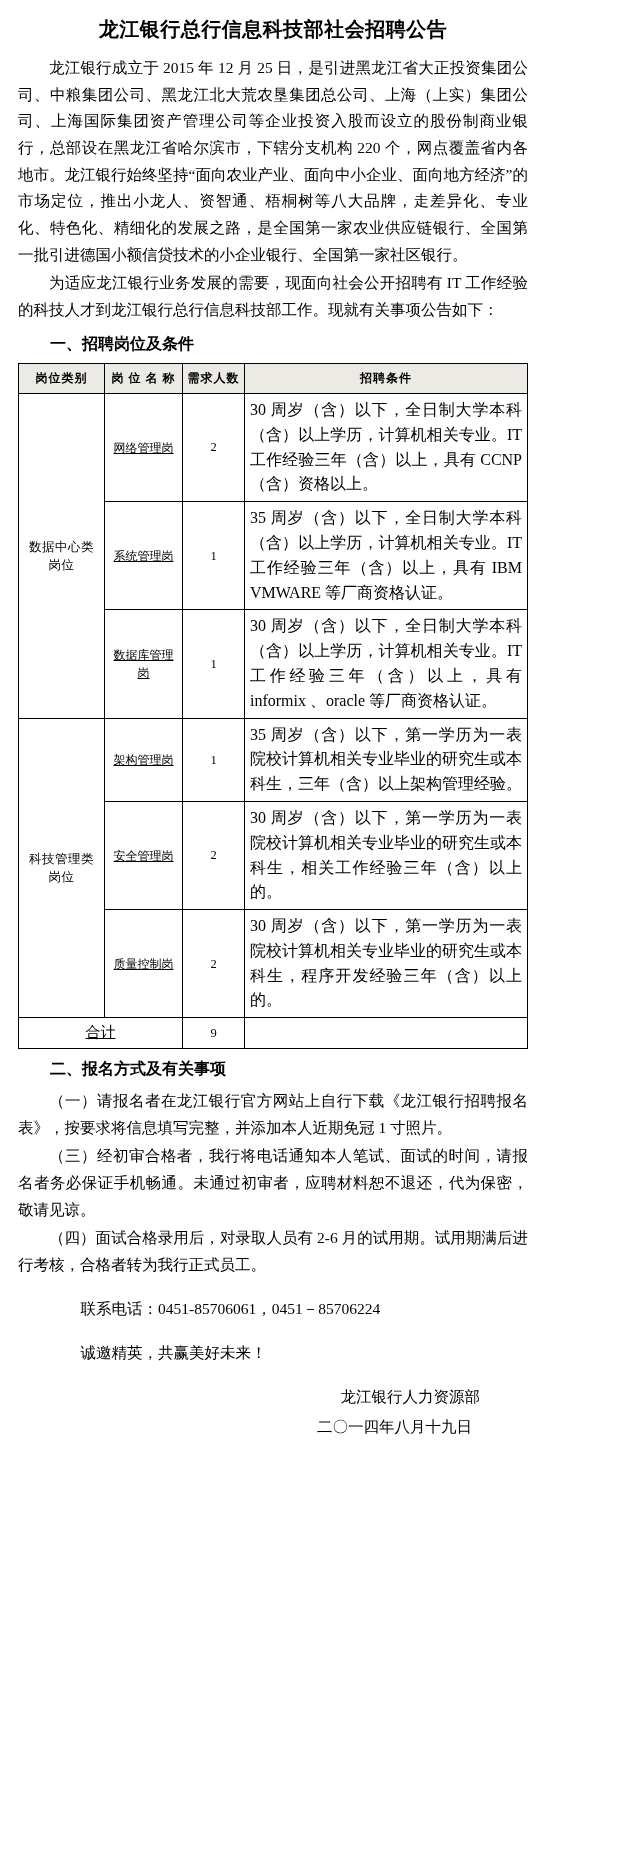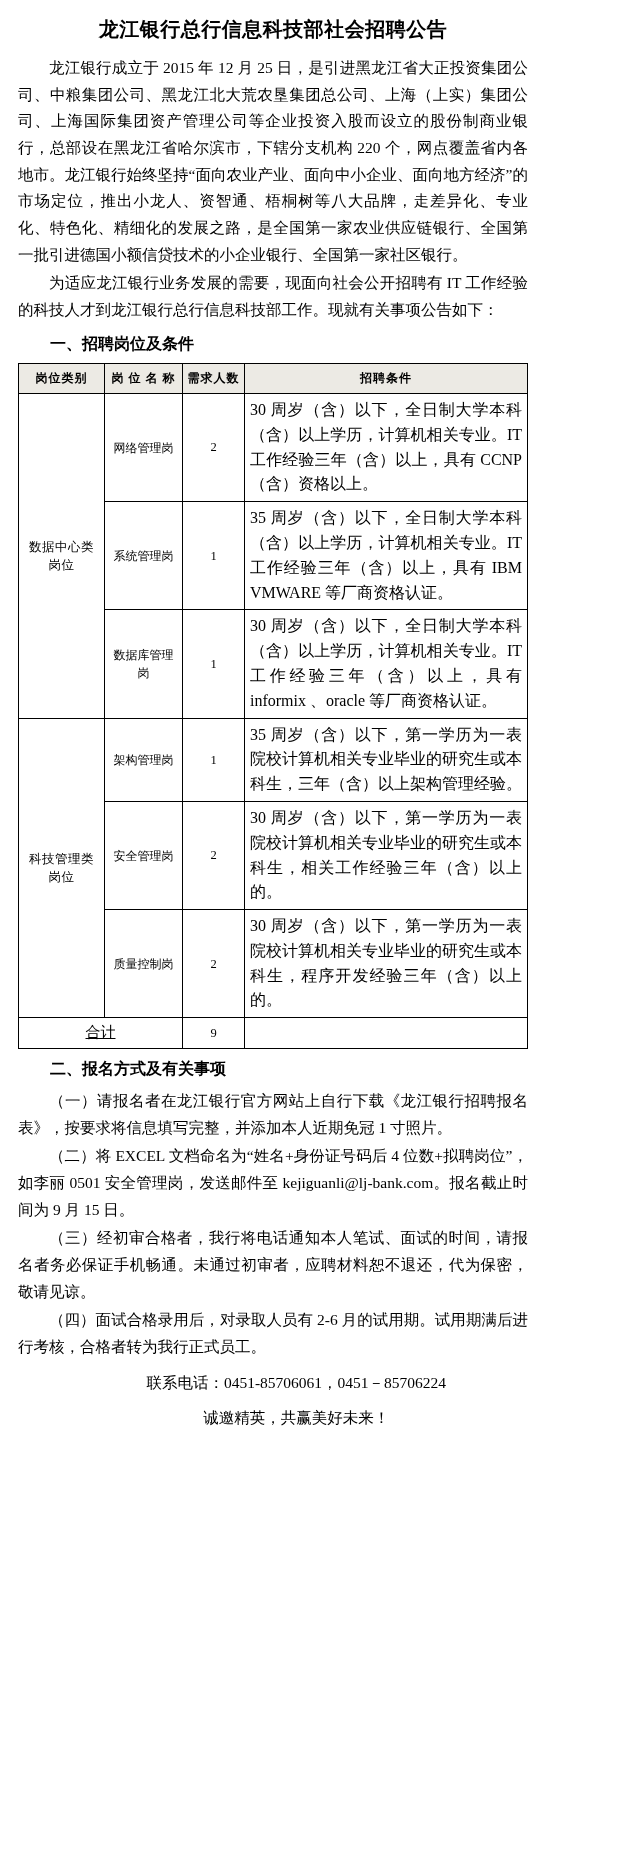--- a/index.html
+++ b/index.html
@@ -62,40 +62,39 @@
     letter-spacing: 1px;
     padding: 6px 4px;
   }
   .col-cat { width: 86px; }
   .col-name { width: 78px; }
   .col-num { width: 62px; }
   td.cat, td.name, td.num {
     text-align: center;
   }
   td.cat { font-weight: bold; letter-spacing: 0.5px; font-size: 12.5px; }
-  td.name { font-size: 12px; line-height: 1.5; }
+  td.name { font-size: 12px; line-height: 1.5; text-decoration: underline; }
   td.num { font-size: 12.5px; }
   td.cond {
     text-align: justify;
     text-justify: inter-ideograph;
     font-size: 16px;
     line-height: 1.55;
   }
   td.total-label {
     text-align: center;
     font-weight: bold;
     font-size: 15px;
     text-decoration: underline;
   }
   p.contact {
     font-size: 15.5px;
     line-height: 1.8;
-    margin: 8px;
+    margin: 16px;
     text-indent: 3em;
-    text-align: center;
   }
   .signature {
     margin-top: 16px;
     font-size: 15.5px;
     line-height: 1.9;
     text-align: right;
     padding-right: 48px;
   }
   .sig-line { display: block; }
   .sig-date { padding-right: 8px; }
@@ -164,21 +163,24 @@
         <td class="total-label" colspan="2">合计</td>
         <td class="num">9</td>
         <td></td>
       </tr>
     </tbody>
   </table>
 
   <h2 class="section">二、报名方式及有关事项</h2>
 
   <p class="para">（一）请报名者在龙江银行官方网站上自行下载《龙江银行招聘报名表》，按要求将信息填写完整，并添加本人近期免冠 1 寸照片。</p>
-  <p class="para">（二）将 EXCEL 文档命名为“姓名+身份证号码后 4 位数+拟聘岗位”，如李丽 0501 安全管理岗，发送邮件至 kejiguanli@lj-bank.com。报名截止时间为 9 月 15 日。</p>
   <p class="para">（三）经初审合格者，我行将电话通知本人笔试、面试的时间，请报名者务必保证手机畅通。未通过初审者，应聘材料恕不退还，代为保密，敬请见谅。</p>
   <p class="para">（四）面试合格录用后，对录取人员有 2-6 月的试用期。试用期满后进行考核，合格者转为我行正式员工。</p>
 
   <p class="contact">联系电话：0451-85706061，0451－85706224</p>
   <p class="contact">诚邀精英，共赢美好未来！</p>
 
+  <div class="signature">
+    <span class="sig-line">龙江银行人力资源部</span>
+    <span class="sig-line sig-date">二〇一四年八月十九日</span>
+  </div>
 
 </div>
 
 </body></html>

